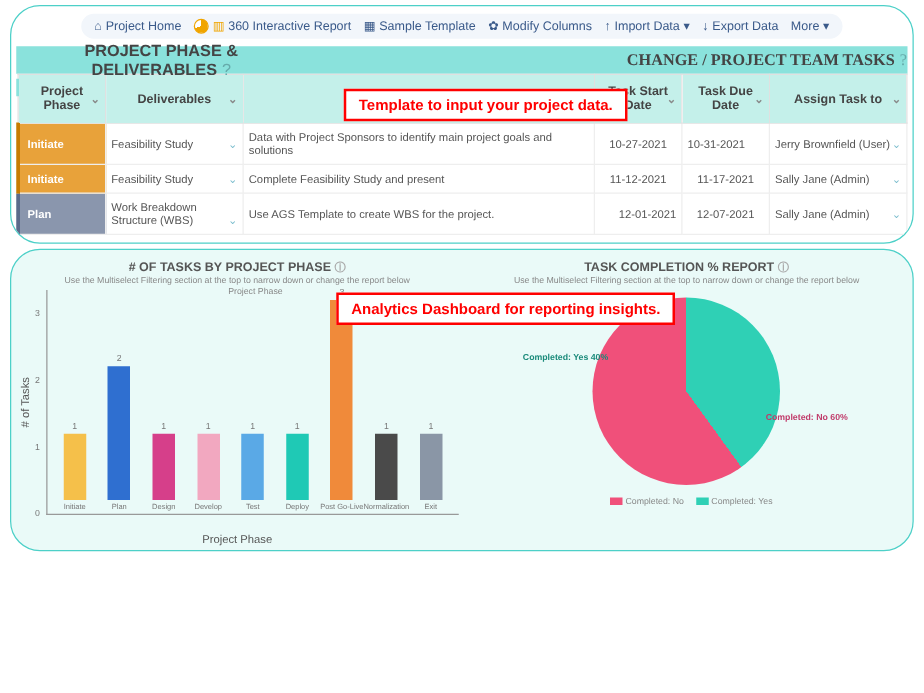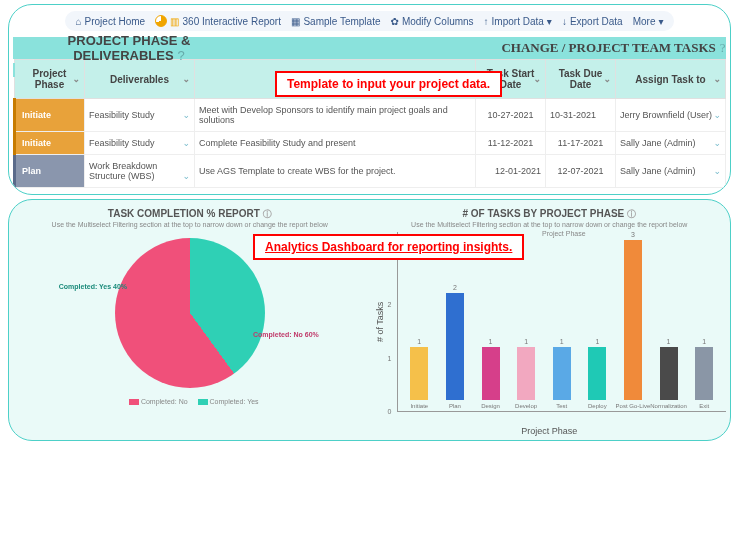--- a/index.html
+++ b/index.html
@@ -21,21 +21,21 @@
   table { border-collapse: collapse; width: 100%; table-layout: fixed; }
   th { background: #c4f0ea; font-size: 10px; font-weight: 600; color: #444; padding: 8px 4px; border: 1px solid #e0e0e0; position: relative; }
   th .chev { position: absolute; right: 4px; top: 50%; transform: translateY(-50%); font-size: 9px; color: #888; }
   td { border: 1px solid #eee; padding: 6px 4px; font-size: 9px; color: #555; vertical-align: middle; }
   td .chev { float: right; color: #7bc; font-size: 9px; }
   .phase-cell { color: #fff; font-weight: 700; text-align: left; padding-left: 6px; border-left: 3px solid #c77b00; }
   .phase-initiate { background: #e8a23a; }
   .phase-plan { background: #8a96ad; border-left-color: #5a6a8a; }
   
   .analytics { background: #eafaf8; padding: 8px 4px 4px; }
-  .annot2 { top: 34px; left: 244px; text-decoration: underline; }
+  .annot2 { top: 34px; left: 260px; }
   .charts { display: flex; gap: 6px; position: relative; }
   .chart-box { flex: 1; }
   .chart-title { text-align: center; font-size: 10px; font-weight: 700; color: #555; }
   .chart-title .info { color: #aaa; font-size: 9px; }
   .chart-sub { text-align: center; font-size: 7px; color: #888; margin-bottom: 4px; }
   .bar-chart { position: relative; height: 180px; display: flex; }
   .y-axis-label { writing-mode: vertical-rl; transform: rotate(180deg); font-size: 9px; color: #555; text-align: center; padding: 0 2px; }
   .plot { flex: 1; border-left: 1px solid #999; border-bottom: 1px solid #999; position: relative; display: flex; align-items: flex-end; justify-content: space-around; padding: 0 4px; margin-left: 10px; }
   .plot::before { content: ""; position: absolute; left: -12px; top: 0; bottom: 0; width: 10px; }
   .ytick { position: absolute; left: -10px; font-size: 7px; color: #777; }
@@ -114,21 +114,21 @@
         <th><span>Deliverable Tasks</span><span class="chev">⌄</span></th>
         <th><span>Task Start Date</span><span class="chev">⌄</span></th>
         <th><span>Task Due Date</span><span class="chev">⌄</span></th>
         <th><span>Assign Task to</span><span class="chev">⌄</span></th>
       </tr>
     </thead>
     <tbody id="tbody">
         <tr>
           <td class="phase-cell phase-initiate">Initiate</td>
           <td>Feasibility Study<span class="chev">⌄</span></td>
-          <td>Meet with Develop Sponsors to identify main project goals and solutions</td>
+          <td>Data with Project Sponsors to identify main project goals and solutions</td>
           <td style="text-align:center">10-27-2021</td>
           <td style="text-align:left">10-31-2021</td>
           <td>Jerry Brownfield (User)<span class="chev">⌄</span></td>
         </tr>
         <tr>
           <td class="phase-cell phase-initiate">Initiate</td>
           <td>Feasibility Study<span class="chev">⌄</span></td>
           <td>Complete Feasibility Study and present</td>
           <td style="text-align:center">11-12-2021</td>
           <td style="text-align:center">11-17-2021</td>
@@ -144,86 +144,86 @@
         </tr>
       </tbody>
   </table>
 </div>
 
 <div class="panel analytics">
   <div class="annot annot2">Analytics Dashboard for reporting insights.</div>
   <div class="charts">
 
     <div class="chart-box">
+      <div class="chart-title"><span># OF TASKS BY PROJECT PHASE</span> <span class="info">ⓘ</span></div>
+      <div class="chart-sub">Use the Multiselect Filtering section at the top to narrow down or change the report below</div>
+      <div class="bar-chart">
+        <div class="y-axis-label"># of Tasks</div>
+        <div class="plot" id="bar-plot">
+          <div class="legend-top">Project Phase</div>
+        <div class="ytick" style="bottom: -4px;">0</div>
+            <div class="ytick" style="bottom: 49.3333px;">1</div>
+            <div class="ytick" style="bottom: 102.667px;">2</div>
+            <div class="ytick" style="bottom: 156px;">3</div>
+            <div class="bar-wrap">
+              <div class="bar-label">1</div>
+              <div class="bar" style="height: 53.3333px; background: rgb(245, 192, 74);"></div>
+              <div class="cat-label">Initiate</div>
+            </div>
+            <div class="bar-wrap">
+              <div class="bar-label">2</div>
+              <div class="bar" style="height: 106.667px; background: rgb(47, 111, 208);"></div>
+              <div class="cat-label">Plan</div>
+            </div>
+            <div class="bar-wrap">
+              <div class="bar-label">1</div>
+              <div class="bar" style="height: 53.3333px; background: rgb(214, 63, 138);"></div>
+              <div class="cat-label">Design</div>
+            </div>
+            <div class="bar-wrap">
+              <div class="bar-label">1</div>
+              <div class="bar" style="height: 53.3333px; background: rgb(242, 168, 192);"></div>
+              <div class="cat-label">Develop</div>
+            </div>
+            <div class="bar-wrap">
+              <div class="bar-label">1</div>
+              <div class="bar" style="height: 53.3333px; background: rgb(90, 169, 230);"></div>
+              <div class="cat-label">Test</div>
+            </div>
+            <div class="bar-wrap">
+              <div class="bar-label">1</div>
+              <div class="bar" style="height: 53.3333px; background: rgb(31, 201, 181);"></div>
+              <div class="cat-label">Deploy</div>
+            </div>
+            <div class="bar-wrap">
+              <div class="bar-label">3</div>
+              <div class="bar" style="height: 160px; background: rgb(240, 138, 58);"></div>
+              <div class="cat-label">Post Go-Live</div>
+            </div>
+            <div class="bar-wrap">
+              <div class="bar-label">1</div>
+              <div class="bar" style="height: 53.3333px; background: rgb(74, 74, 74);"></div>
+              <div class="cat-label">Normalization</div>
+            </div>
+            <div class="bar-wrap">
+              <div class="bar-label">1</div>
+              <div class="bar" style="height: 53.3333px; background: rgb(138, 150, 166);"></div>
+              <div class="cat-label">Exit</div>
+            </div>
+          </div>
+      </div>
+      <div class="x-axis-label">Project Phase</div>
+    </div>
+
+    <div class="chart-box">
       <div class="chart-title"><span>TASK COMPLETION % REPORT</span> <span class="info">ⓘ</span></div>
       <div class="chart-sub">Use the Multiselect Filtering section at the top to narrow down or change the report below</div>
       <div class="pie-chart" id="pie" style="background: conic-gradient(rgb(47, 208, 181) 0deg, rgb(47, 208, 181) 40%, rgb(240, 80, 122) 40%, rgb(240, 80, 122) 100%);">
         <div class="pie-label yes">Completed: Yes 40%</div>
         <div class="pie-label no">Completed: No 60%</div>
       </div>
       <div class="legend-bot">
         <span class="sw" style="background:#f0507a"></span><span>Completed: No</span>
         <span class="sw" style="background:#2fd0b5"></span><span>Completed: Yes</span>
       </div>
     </div>
-
-    <div class="chart-box">
-      <div class="chart-title"><span># OF TASKS BY PROJECT PHASE</span> <span class="info">ⓘ</span></div>
-      <div class="chart-sub">Use the Multiselect Filtering section at the top to narrow down or change the report below</div>
-      <div class="bar-chart">
-        <div class="y-axis-label"># of Tasks</div>
-        <div class="plot" id="bar-plot">
-          <div class="legend-top">Project Phase</div>
-        <div class="ytick" style="bottom: -4px;">0</div>
-            <div class="ytick" style="bottom: 49.3333px;">1</div>
-            <div class="ytick" style="bottom: 102.667px;">2</div>
-            <div class="ytick" style="bottom: 156px;">3</div>
-            <div class="bar-wrap">
-              <div class="bar-label">1</div>
-              <div class="bar" style="height: 53.3333px; background: rgb(245, 192, 74);"></div>
-              <div class="cat-label">Initiate</div>
-            </div>
-            <div class="bar-wrap">
-              <div class="bar-label">2</div>
-              <div class="bar" style="height: 106.667px; background: rgb(47, 111, 208);"></div>
-              <div class="cat-label">Plan</div>
-            </div>
-            <div class="bar-wrap">
-              <div class="bar-label">1</div>
-              <div class="bar" style="height: 53.3333px; background: rgb(214, 63, 138);"></div>
-              <div class="cat-label">Design</div>
-            </div>
-            <div class="bar-wrap">
-              <div class="bar-label">1</div>
-              <div class="bar" style="height: 53.3333px; background: rgb(242, 168, 192);"></div>
-              <div class="cat-label">Develop</div>
-            </div>
-            <div class="bar-wrap">
-              <div class="bar-label">1</div>
-              <div class="bar" style="height: 53.3333px; background: rgb(90, 169, 230);"></div>
-              <div class="cat-label">Test</div>
-            </div>
-            <div class="bar-wrap">
-              <div class="bar-label">1</div>
-              <div class="bar" style="height: 53.3333px; background: rgb(31, 201, 181);"></div>
-              <div class="cat-label">Deploy</div>
-            </div>
-            <div class="bar-wrap">
-              <div class="bar-label">3</div>
-              <div class="bar" style="height: 160px; background: rgb(240, 138, 58);"></div>
-              <div class="cat-label">Post Go-Live</div>
-            </div>
-            <div class="bar-wrap">
-              <div class="bar-label">1</div>
-              <div class="bar" style="height: 53.3333px; background: rgb(74, 74, 74);"></div>
-              <div class="cat-label">Normalization</div>
-            </div>
-            <div class="bar-wrap">
-              <div class="bar-label">1</div>
-              <div class="bar" style="height: 53.3333px; background: rgb(138, 150, 166);"></div>
-              <div class="cat-label">Exit</div>
-            </div>
-          </div>
-      </div>
-      <div class="x-axis-label">Project Phase</div>
-    </div>
   </div>
 </div>
 
 </body></html>

